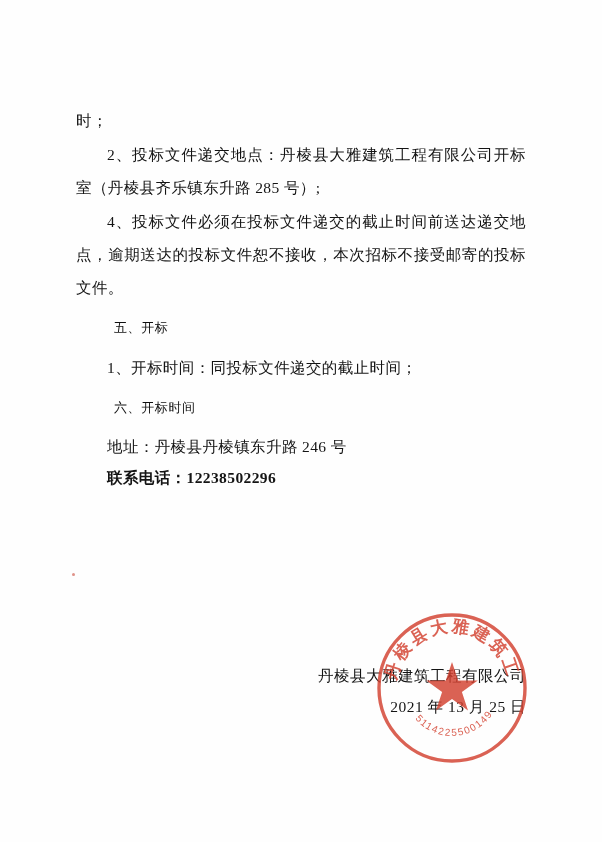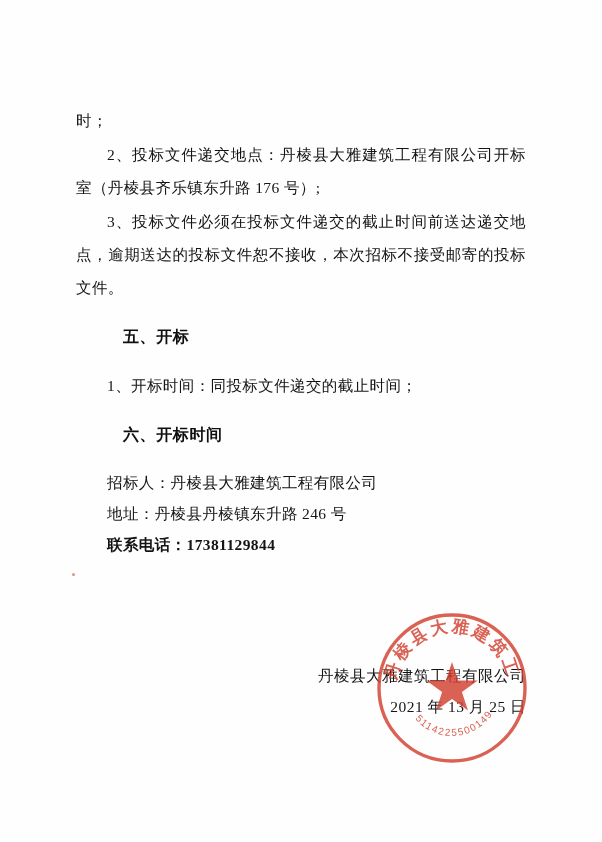--- a/index.html
+++ b/index.html
@@ -34,26 +34,26 @@
     line-height: 33px;
     letter-spacing: 0.4px;
     text-align: justify;
     margin: 0 0 1px 0;
     color: #141414;
   }
   .indent {
     text-indent: 31px;
   }
   .heading {
-    font-size: 16px;
+    font-size: 13px;
     line-height: 33px;
     letter-spacing: 0.6px;
-    font-weight: bold;
+    font-weight: normal;
     text-indent: 31px;
-    margin: 16px;
+    margin: 7px;
     color: #0f0f0f;
   }
   .contact-line {
     font-size: 15.5px;
     line-height: 31px;
     letter-spacing: 0.4px;
     text-indent: 31px;
     margin: 0;
     color: #141414;
   }
@@ -100,30 +100,29 @@
   }
 </style>
 </head>
 <body>
 
 <div class="page">
 
   <div class="content">
 
     <p class="para">时；</p>
-    <p class="para indent">2、投标文件递交地点：丹棱县大雅建筑工程有限公司开标室（丹棱县齐乐镇东升路 176 号）;</p>
-    <p class="para indent">3、投标文件必须在投标文件递交的截止时间前送达递交地点，逾期送达的投标文件恕不接收，本次招标不接受邮寄的投标文件。</p>
+    <p class="para indent">2、投标文件递交地点：丹棱县大雅建筑工程有限公司开标室（丹棱县齐乐镇东升路 285 号）;</p>
+    <p class="para indent">4、投标文件必须在投标文件递交的截止时间前送达递交地点，逾期送达的投标文件恕不接收，本次招标不接受邮寄的投标文件。</p>
 
     <p class="heading">五、开标</p>
     <p class="para indent">1、开标时间：同投标文件递交的截止时间；</p>
 
     <p class="heading">六、开标时间</p>
-    <p class="contact-line">招标人：丹棱县大雅建筑工程有限公司</p>
     <p class="contact-line">地址：丹棱县丹棱镇东升路 246 号</p>
-    <p class="contact-line bold">联系电话：17381129844</p>
+    <p class="contact-line bold">联系电话：12238502296</p>
 
   </div>
 
   <div class="tiny-mark"></div>
 
   <div class="sig-block">
     <div class="sig-line">丹棱县大雅建筑工程有限公司</div>
     <div class="sig-line">2021 年 13 月 25 日</div>
   </div>
 

